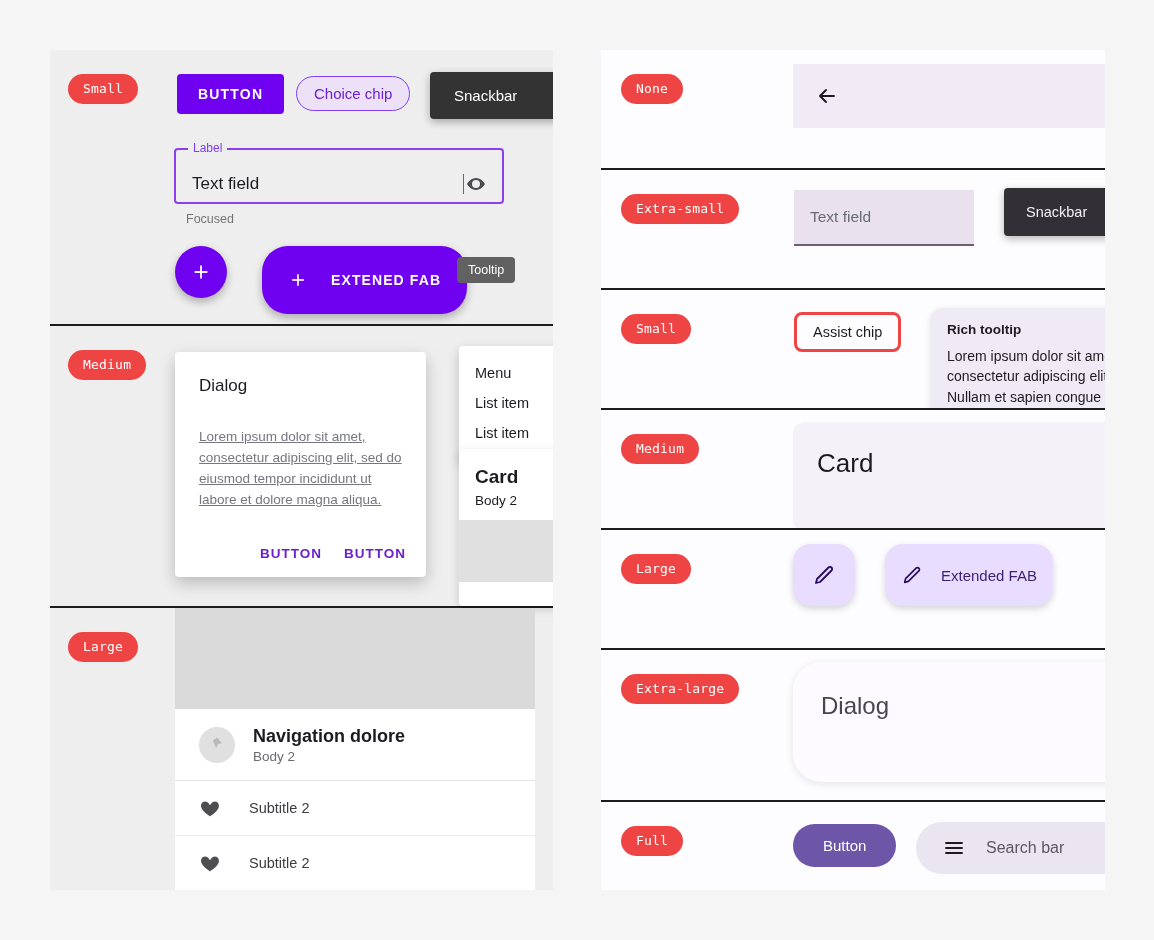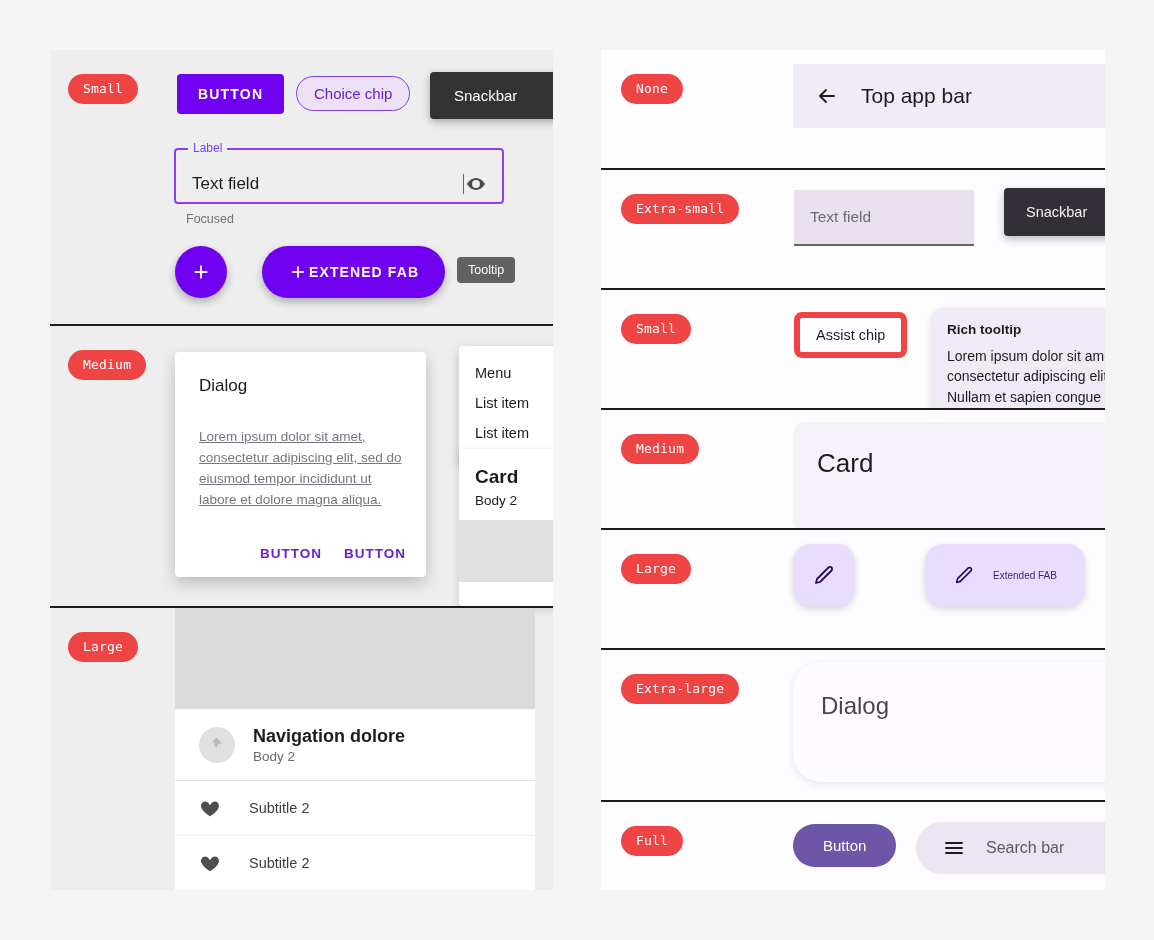--- a/index.html
+++ b/index.html
@@ -81,23 +81,23 @@
   .fab-round {
     position: absolute; left: 125px; top: 196px;
     width: 52px; height: 52px; border-radius: 50%;
     background: #7000f0; color: #fff;
     display: flex; align-items: center; justify-content: center;
     border: none; cursor: pointer;
     box-shadow: 0 4px 8px rgba(0,0,0,.28);
   }
   .fab-ext {
     position: absolute; left: 212px; top: 196px;
-    height: 52px; border-radius: 26px;
+    height: 68px; border-radius: 26px;
     background: #7000f0; color: #fff;
-    display: flex; align-items: center; gap: 1px;
+    display: flex; align-items: center; gap: 23px;
     padding: 0 26px; border: none; cursor: pointer;
     font-size: 14px; font-weight: bold; letter-spacing: 1.1px;
     box-shadow: 0 4px 8px rgba(0,0,0,.28);
   }
   .tooltip-sm {
     position: absolute; left: 407px; top: 207px;
     background: #616161; color: #fff;
     font-size: 12.5px; padding: 6px 11px; border-radius: 4px;
   }
 
@@ -196,21 +196,21 @@
     position: absolute; left: 403px; top: 18px;
     width: 160px; height: 48px;
     background: #323036; color: #f3eff4;
     display: flex; align-items: center; padding-left: 22px;
     font-size: 14.5px; border-radius: 4px;
     box-shadow: 0 3px 9px rgba(0,0,0,.28);
   }
 
   .assist-chip {
     position: absolute; left: 193px; top: 22px;
-    background: #fdfcff; border: 6px solid #ef4444;
+    background: #fdfcff; border: 3px solid #ef4444;
     border-radius: 8px; padding: 9px 16px;
     font-size: 14.5px; color: #1d1b20; cursor: pointer;
   }
   .rich-tooltip {
     position: absolute; left: 330px; top: 18px;
     width: 240px; background: #f0eaf6;
     border-radius: 12px; padding: 14px 16px;
     box-shadow: 0 2px 7px rgba(0,0,0,.13);
   }
   .rich-tooltip .rt-title { font-size: 13.5px; font-weight: bold; color: #1d1b20; }
@@ -231,23 +231,23 @@
     width: 62px; height: 62px;
     background: #e9ddff; border-radius: 18px; border: none;
     display: flex; align-items: center; justify-content: center;
     cursor: pointer; box-shadow: 0 3px 7px rgba(0,0,0,.16);
   }
   .m3-fab-ext {
     position: absolute; left: 284px; top: 14px;
     height: 62px; background: #e9ddff;
     border-radius: 18px; border: none;
     display: flex; align-items: center; gap: 18px;
-    padding: 0 28px; cursor: pointer;
+    padding: 0 16px; cursor: pointer;
     box-shadow: 0 3px 7px rgba(0,0,0,.16);
-    color: #3d1d75; font-size: 10px; margin-left: 40px;
+    color: #3d1d75; font-size: 15px;
   }
 
   .m3-dialog {
     position: absolute; left: 192px; top: 12px;
     width: 360px; height: 120px;
     background: #fdfbff; border-radius: 28px;
     padding: 30px 0 0 28px;
     box-shadow: 0 2px 8px rgba(0,0,0,.1);
   }
   .m3-dialog .t { font-size: 24px; color: #48454e; }
@@ -390,21 +390,20 @@
   <div class="right-panel">
 
     <div class="r-sec" style="height:120px">
       <span class="badge r-badge">None</span>
       <div class="m3-appbar">
         <span>
           <svg width="24" height="24" viewBox="0 0 24 24" fill="none" stroke="#1d1b20" stroke-width="1.9">
             <path d="M19 12H5M11 6l-6 6 6 6" stroke-linecap="round" stroke-linejoin="round"></path>
           </svg>
         </span>
-        <span class="title">Top app bar</span>
 
       </div>
     </div>
 
     <div class="r-sec" style="height:120px">
       <span class="badge r-badge">Extra-small</span>
       <div class="m3-tf">Text field</div>
       <div class="m3-snackbar">
         <span>Snackbar</span>
       </div>

